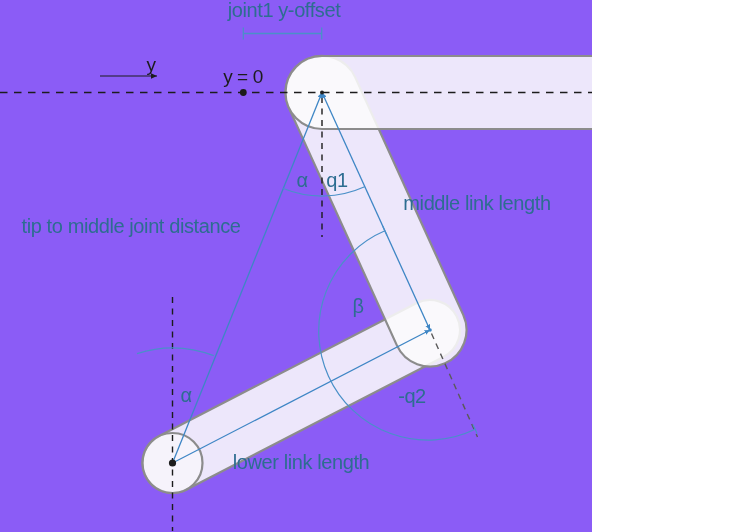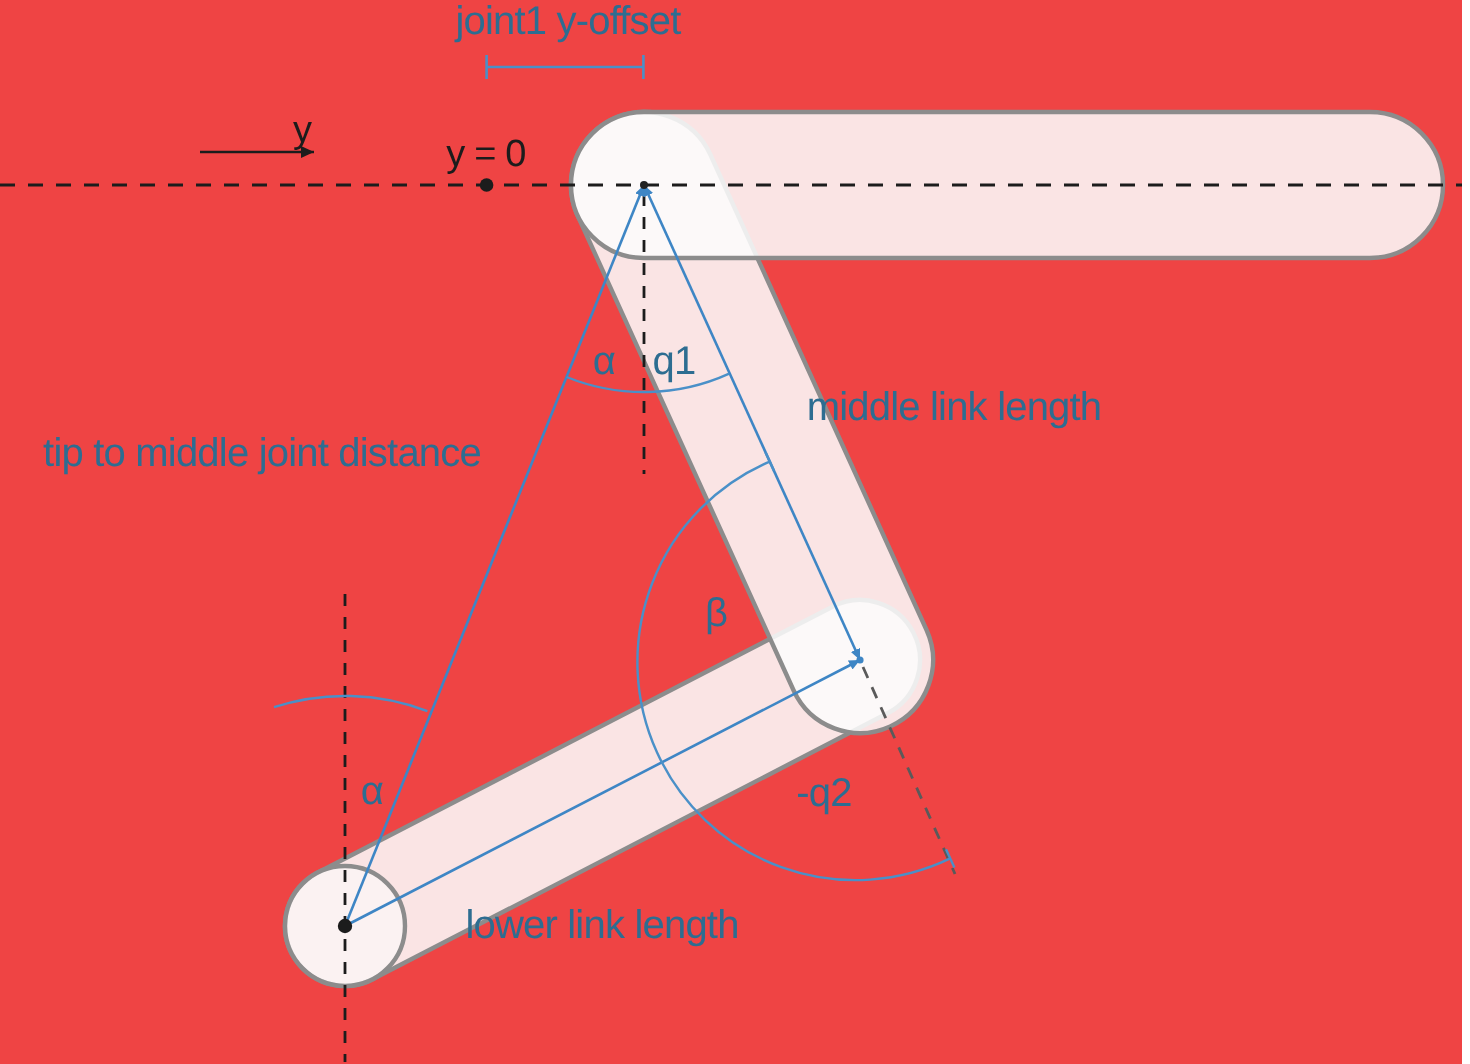--- a/index.html
+++ b/index.html
@@ -1,17 +1,17 @@
 <!DOCTYPE html>
 <html><head>
 <meta charset="utf-8">
 <style>
   html,body { margin:0; padding:0; background:#ffffff; }
   .stage {
-    position:relative; width:731px; height:532px; background:#ef4444;
+    position:relative; width:592px; height:532px; background:#8b5cf6;
     font-family:"Liberation Sans","DejaVu Sans",sans-serif; overflow:hidden;
   }
   svg text {
     font-family:"Liberation Sans","DejaVu Sans",sans-serif;
     letter-spacing:-0.4px;
   }
   .lbl-blue  { fill:#2d6d91; font-size:20px; }
   .lbl-greek { fill:#2d6d91; font-size:20px; }
   .lbl-black { fill:#1c1c1c; font-size:19px; }
   .capsule   { fill:#fbfbfb; fill-opacity:0.87; stroke:#8c8c8c; stroke-width:2.2; }

